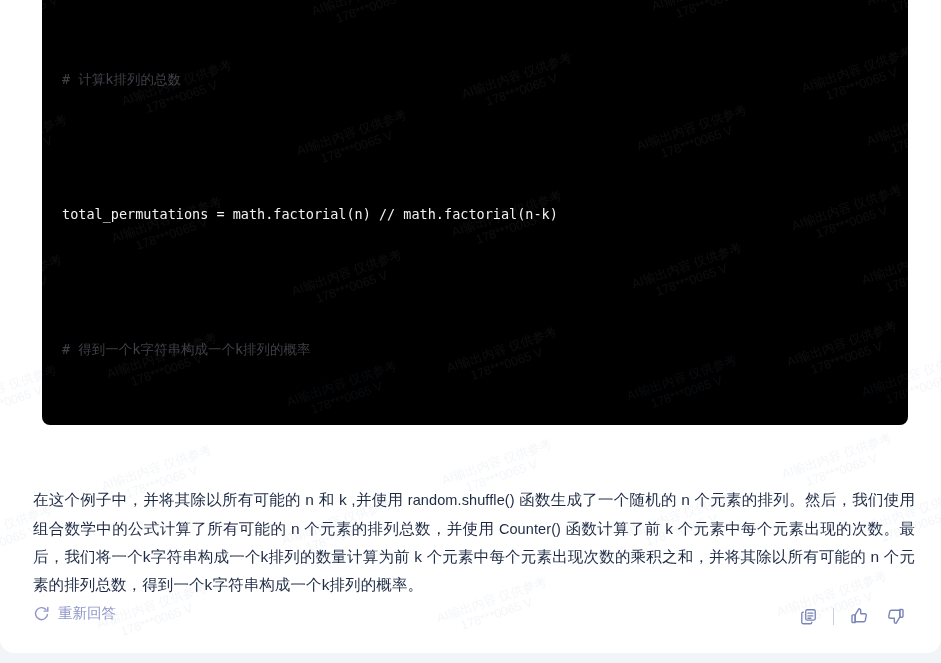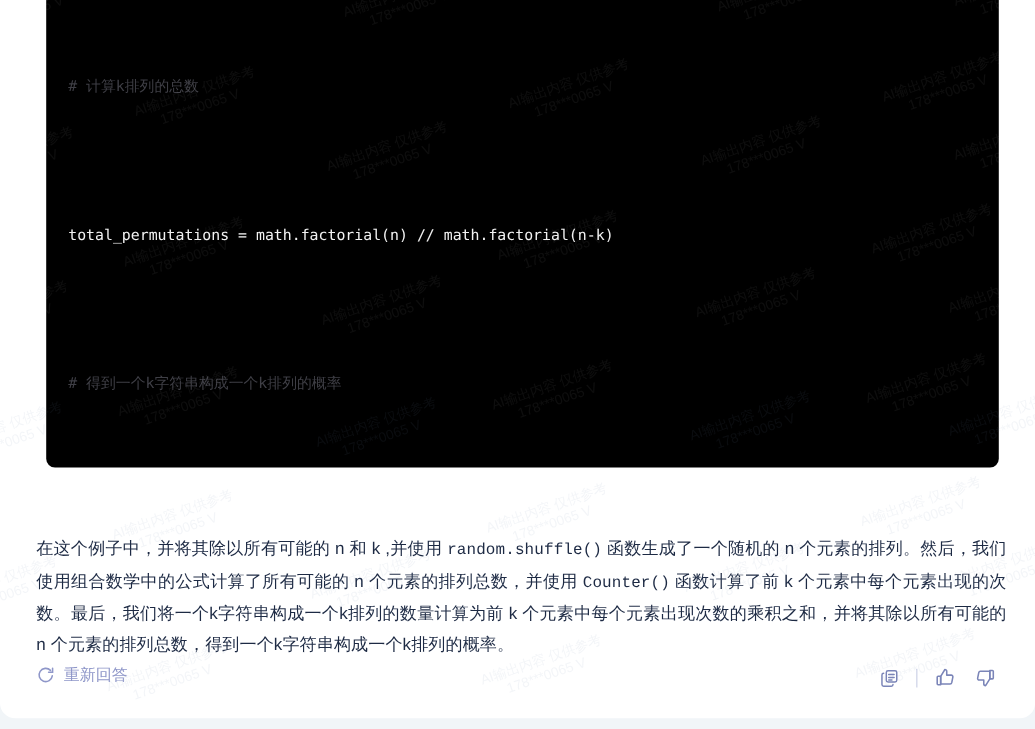--- a/index.html
+++ b/index.html
@@ -77,21 +77,21 @@
     width: 882px;
     color: #1d2a44;
     font-size: 15.5px;
     line-height: 27.5px;
     letter-spacing: 0.1px;
     text-align: justify;
     text-justify: inter-character;
     font-family: "Liberation Sans", sans-serif;
   }
   .answer-paragraph .mono {
-    font-family: Liberation Mono, monospace;
+    font-family: Liberation Sans, sans-serif;
     font-size: 14.5px;
     margin-top: 20px;
   }
 
   
   .action-bar {
     position: absolute;
     left: 0;
     top: 600px;
     width: 941px;

